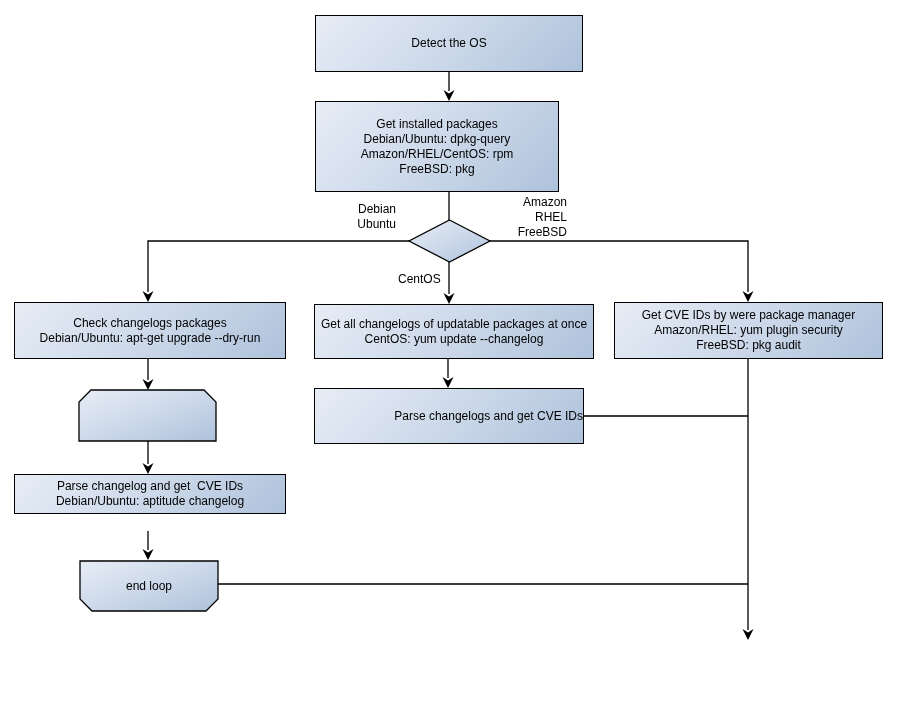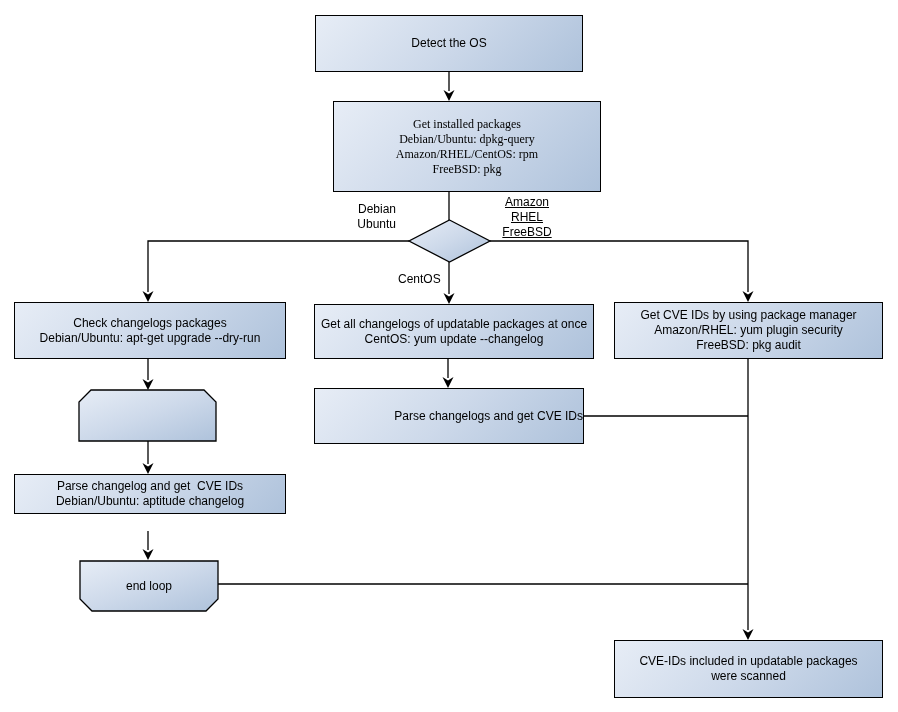--- a/index.html
+++ b/index.html
@@ -81,21 +81,21 @@
 
     <polygon class="shape" points="449.5,220 490,241 449.5,262 409,241"></polygon>
     <polygon class="shape" points="91,390 204,390 216,402 216,441 79,441 79,402"></polygon>
     <polygon class="shape" points="80,561 218,561 218,599 206,611 92,611 80,599"></polygon>
   </svg>
 
   <div class="node" style="left:315px; top:15px; width:268px; height:57px;">
     <div class="node-label">Detect the OS</div>
   </div>
 
-  <div class="node" style="left:333px; top:101px; width:268px; height:91px;font-family:Liberation Serif, serif;">
+  <div class="node" style="left:315px; top:101px; width:244px; height:91px;">
     <div class="node-label">Get installed packages
 Debian/Ubuntu: dpkg-query
 Amazon/RHEL/CentOS: rpm
 FreeBSD: pkg</div>
   </div>
 
   <div class="node" style="left:14px; top:302px; width:272px; height:57px;">
     <div class="node-label">Check changelogs packages
 Debian/Ubuntu: apt-get upgrade --dry-run</div>
   </div>
@@ -108,35 +108,31 @@
   <div class="node" style="left:314px; top:304px; width:280px; height:55px;">
     <div class="node-label">Get all changelogs of updatable packages at once
 CentOS: yum update --changelog</div>
   </div>
 
   <div class="node" style="left:314px; top:388px; width:270px; height:56px;justify-content:flex-end;">
     <div class="node-label">Parse changelogs and get CVE IDs</div>
   </div>
 
   <div class="node" style="left:614px; top:302px; width:269px; height:57px;">
-    <div class="node-label">Get CVE IDs by using package manager
+    <div class="node-label">Get CVE IDs by were package manager
 Amazon/RHEL: yum plugin security
 FreeBSD: pkg audit</div>
   </div>
 
-  <div class="node" style="left:614px; top:640px; width:269px; height:58px;">
-    <div class="node-label">CVE-IDs included in updatable packages
-were scanned</div>
-  </div>
 
 
   <div class="overlay-label" style="left:80px; top:561px; width:138px; height:50px;">end loop</div>
 
   <div class="edge-label" style="left:316px; top:202px; width:80px; text-align:right;">Debian
 Ubuntu</div>
 
-  <div class="edge-label" style="left:487px; top:195px; width:80px; text-align:center;text-decoration:underline;">Amazon
+  <div class="edge-label" style="left:487px; top:195px; width:80px; text-align:right;">Amazon
 RHEL
 FreeBSD</div>
 
   <div class="edge-label" style="left:398px; top:272px; width:48px; text-align:left;">CentOS</div>
 
 </div>
 
 </body></html>

